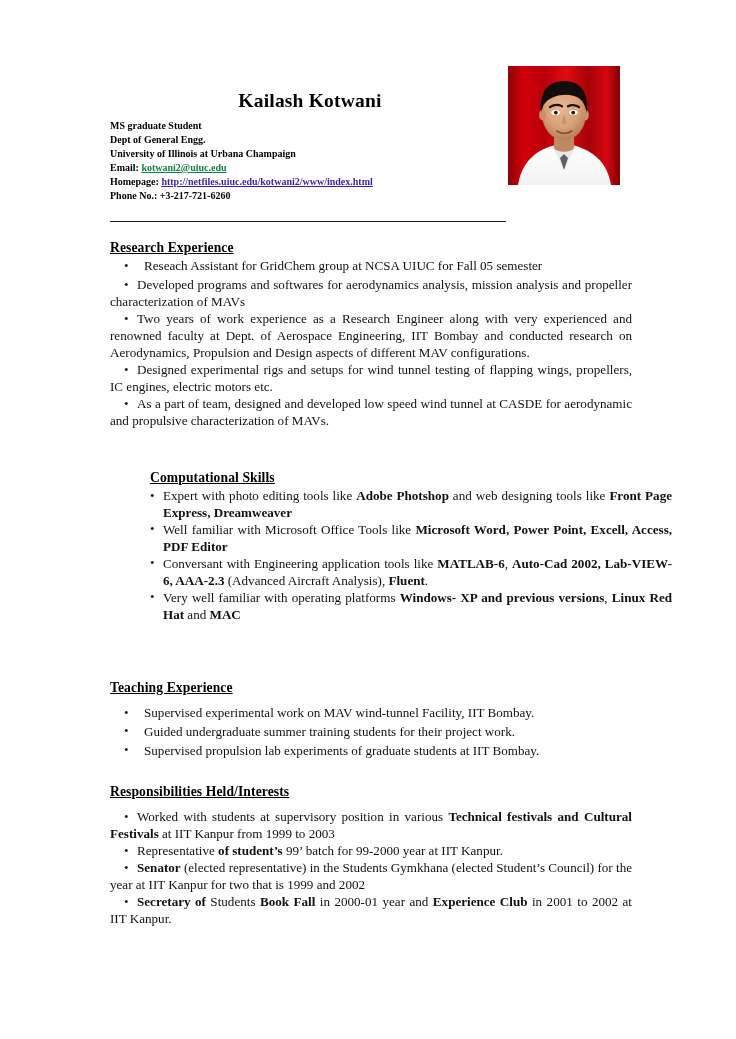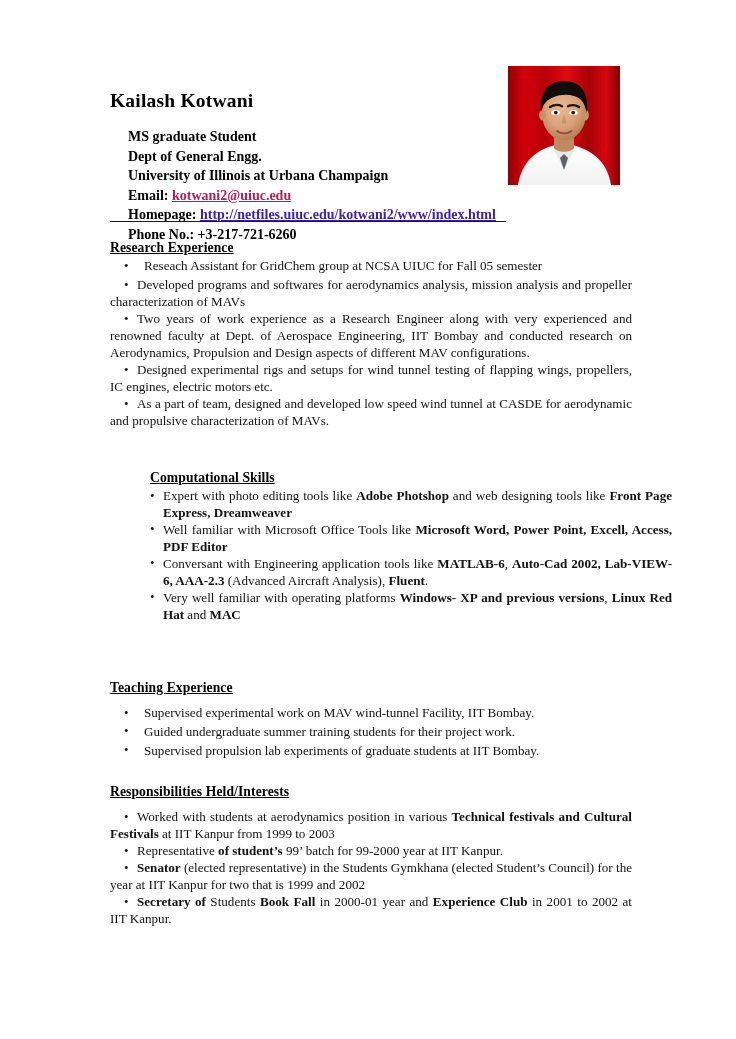--- a/index.html
+++ b/index.html
@@ -32,30 +32,30 @@
     position: absolute;
     left: 110px;
     top: 90px;
     width: 400px;
   }
   .name {
     font-size: 19.5px;
     font-weight: bold;
     letter-spacing: 0.2px;
     line-height: 1.15;
-    margin: 0 0 15px 0;
+    margin: 0 0 7px 0;
     color: #000;
+    text-align: center;
   }
   .contact-line {
-    font-size: 14px;
+    font-size: 10px;
     font-weight: bold;
     line-height: 1.39;
     color: #000;
     white-space: nowrap;
-    margin-left: 18px;
   }
   .contact-line .lbl { font-weight: bold; }
   a.link {
     color: #2b2bbd;
     text-decoration: underline;
     font-weight: bold;
   }
 
   .rule {
     position: absolute;
@@ -150,21 +150,21 @@
 <body>
 
 <div class="page">
 
   <div class="header">
     <div class="name">Kailash Kotwani</div>
     <div id="contact-block">
         <div class="contact-line"><span>MS graduate Student</span></div>
         <div class="contact-line"><span>Dept of General Engg.</span></div>
         <div class="contact-line"><span>University of Illinois at Urbana Champaign</span></div>
-        <div class="contact-line"><span class="lbl">Email: </span><a class="link" href="#" style="color: #be185d;">kotwani2@uiuc.edu</a></div>
+        <div class="contact-line"><span class="lbl">Email: </span><a class="link" href="#" style="color: #15803d;">kotwani2@uiuc.edu</a></div>
         <div class="contact-line"><span class="lbl">Homepage: </span><a class="link" href="#" style="color: rgb(58, 31, 181);">http://netfiles.uiuc.edu/kotwani2/www/index.html</a></div>
         <div class="contact-line"><span>Phone No.:  +3-217-721-6260</span></div>
       </div>
   </div>
 
   <div class="rule"></div>
 
   <div class="photo">
     <svg width="112" height="119" viewBox="0 0 112 119">
       <defs>
@@ -234,20 +234,20 @@
           <li><span>Well familiar with Microsoft Office Tools like </span><b>Microsoft Word, Power Point, Excell, Access, PDF Editor</b></li>
           <li><span>Conversant with Engineering application tools like </span><b>MATLAB-6</b><span>, </span><b>Auto-Cad 2002, Lab-VIEW-6, AAA-2.3</b><span> (Advanced Aircraft Analysis), </span><b>Fluent</b><span>.</span></li>
           <li><span>Very well familiar with operating platforms </span><b>Windows- XP and previous versions</b><span>, </span><b>Linux Red Hat</b><span> and </span><b>MAC</b></li>
         </ul></div>
       <div class="section" style="top: 678px;"><div class="sec-title">Teaching Experience</div><div class="gap-sm"></div><ul class="blist indent">
           <li><span>Supervised experimental work on MAV wind-tunnel Facility, IIT Bombay.</span></li>
           <li><span>Guided undergraduate summer training students for their project work.</span></li>
           <li><span>Supervised propulsion lab experiments of graduate students at IIT Bombay.</span></li>
         </ul></div>
       <div class="section" style="top: 782px;"><div class="sec-title">Responsibilities Held/Interests</div><div class="gap-sm"></div><ul class="blist hang">
-          <li><span class="bul">•</span><span>Worked with students at aerodynamics position in various </span><b>Technical festivals and Cultural Festivals</b><span> at IIT Kanpur from 1999 to 2003</span></li>
+          <li><span class="bul">•</span><span>Worked with students at supervisory position in various </span><b>Technical festivals and Cultural Festivals</b><span> at IIT Kanpur from 1999 to 2003</span></li>
           <li><span class="bul">•</span><span>Representative </span><b>of student’s</b><span> 99’ batch for 99-2000 year at IIT Kanpur.</span></li>
           <li><span class="bul">•</span><b>Senator</b><span> (elected representative) in the Students Gymkhana (elected Student’s Council) for the year at IIT Kanpur for two that is 1999 and 2002</span></li>
           <li><span class="bul">•</span><b>Secretary of</b><span> Students </span><b>Book Fall</b><span> in 2000-01 year and </span><b>Experience Club</b><span> in 2001 to 2002 at IIT Kanpur.</span></li>
         </ul></div>
     </div>
 
 </div>
 
 </body></html>

